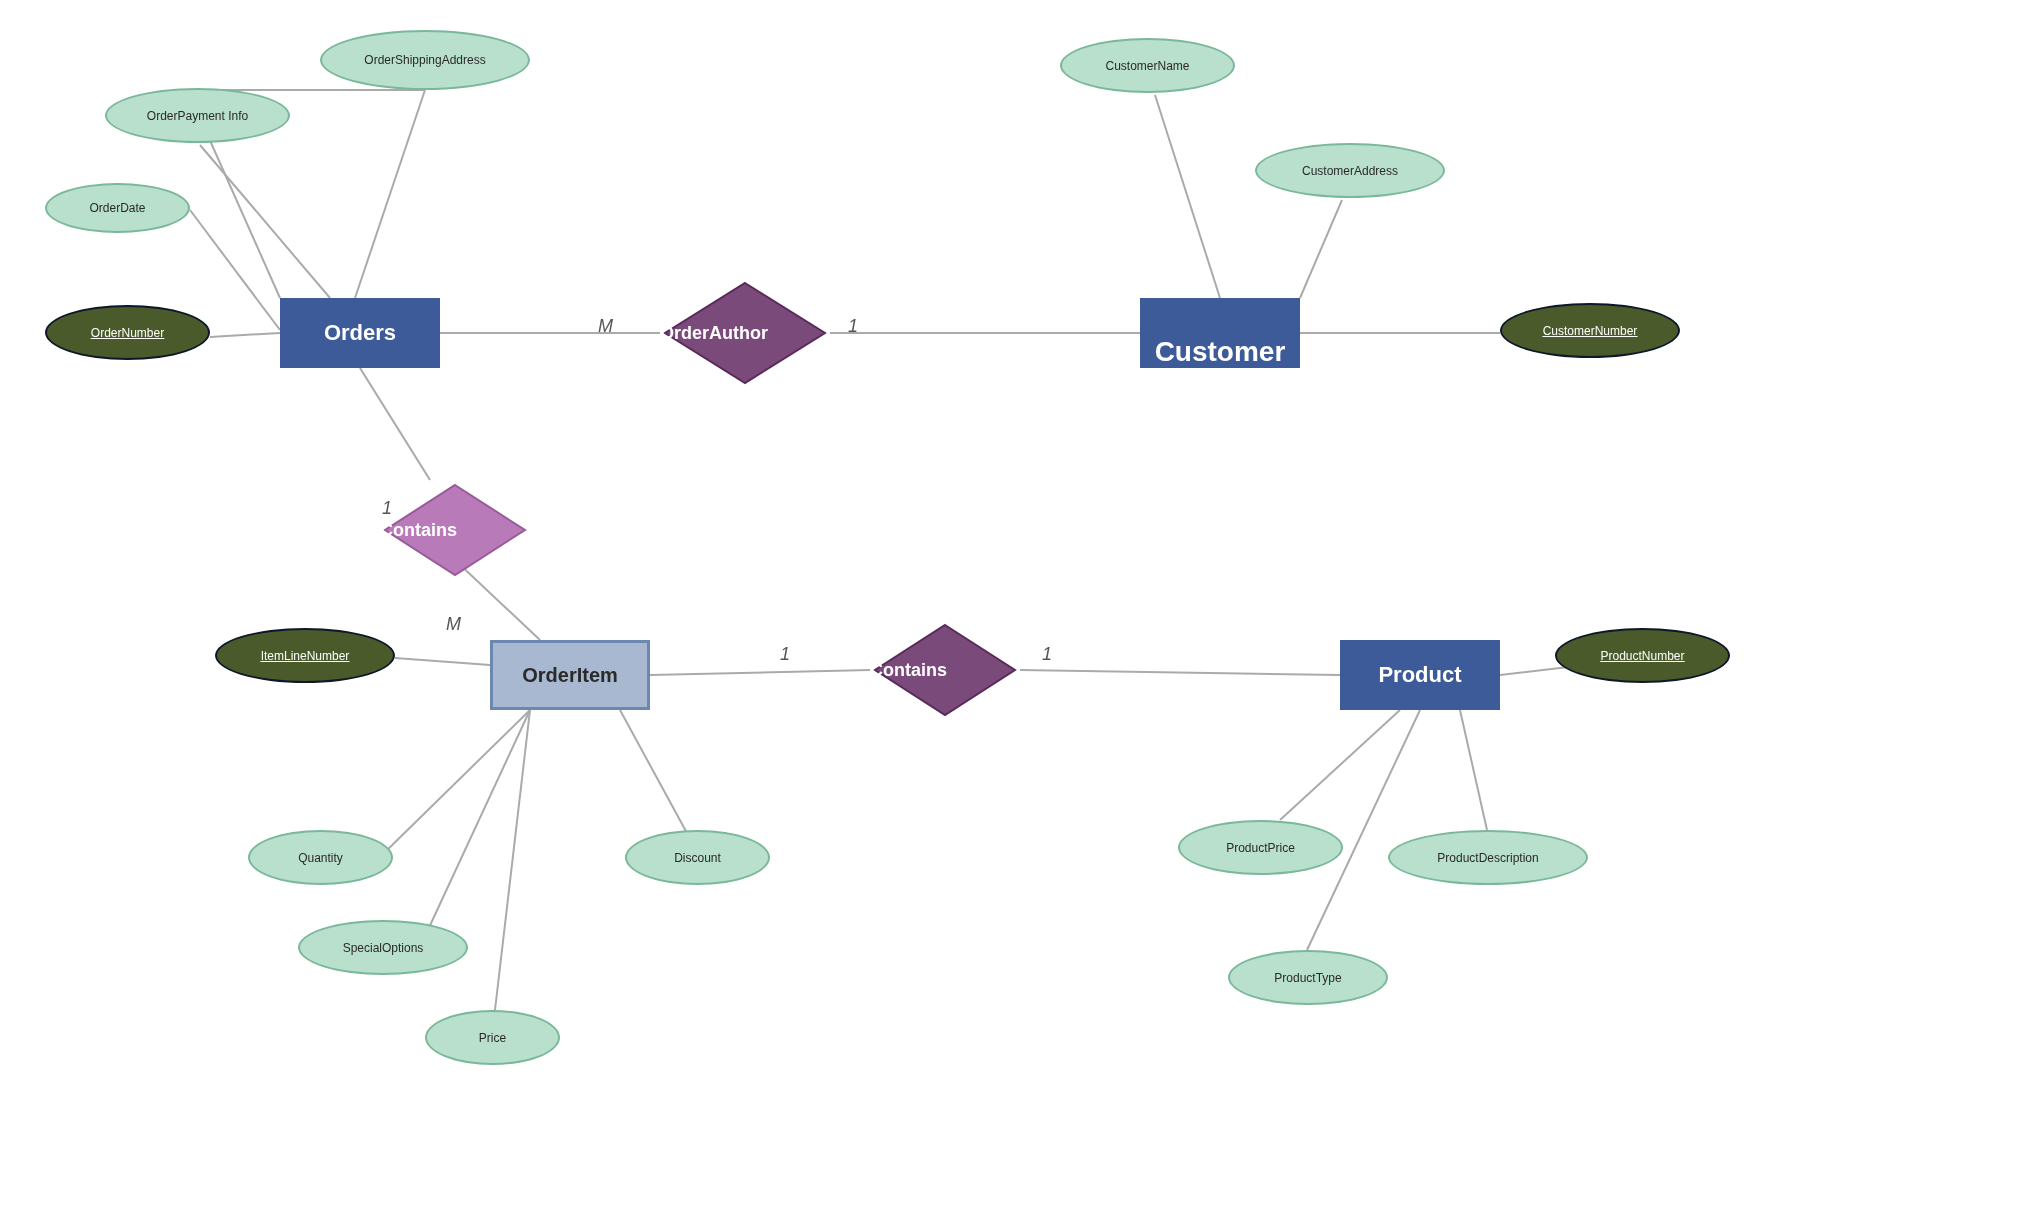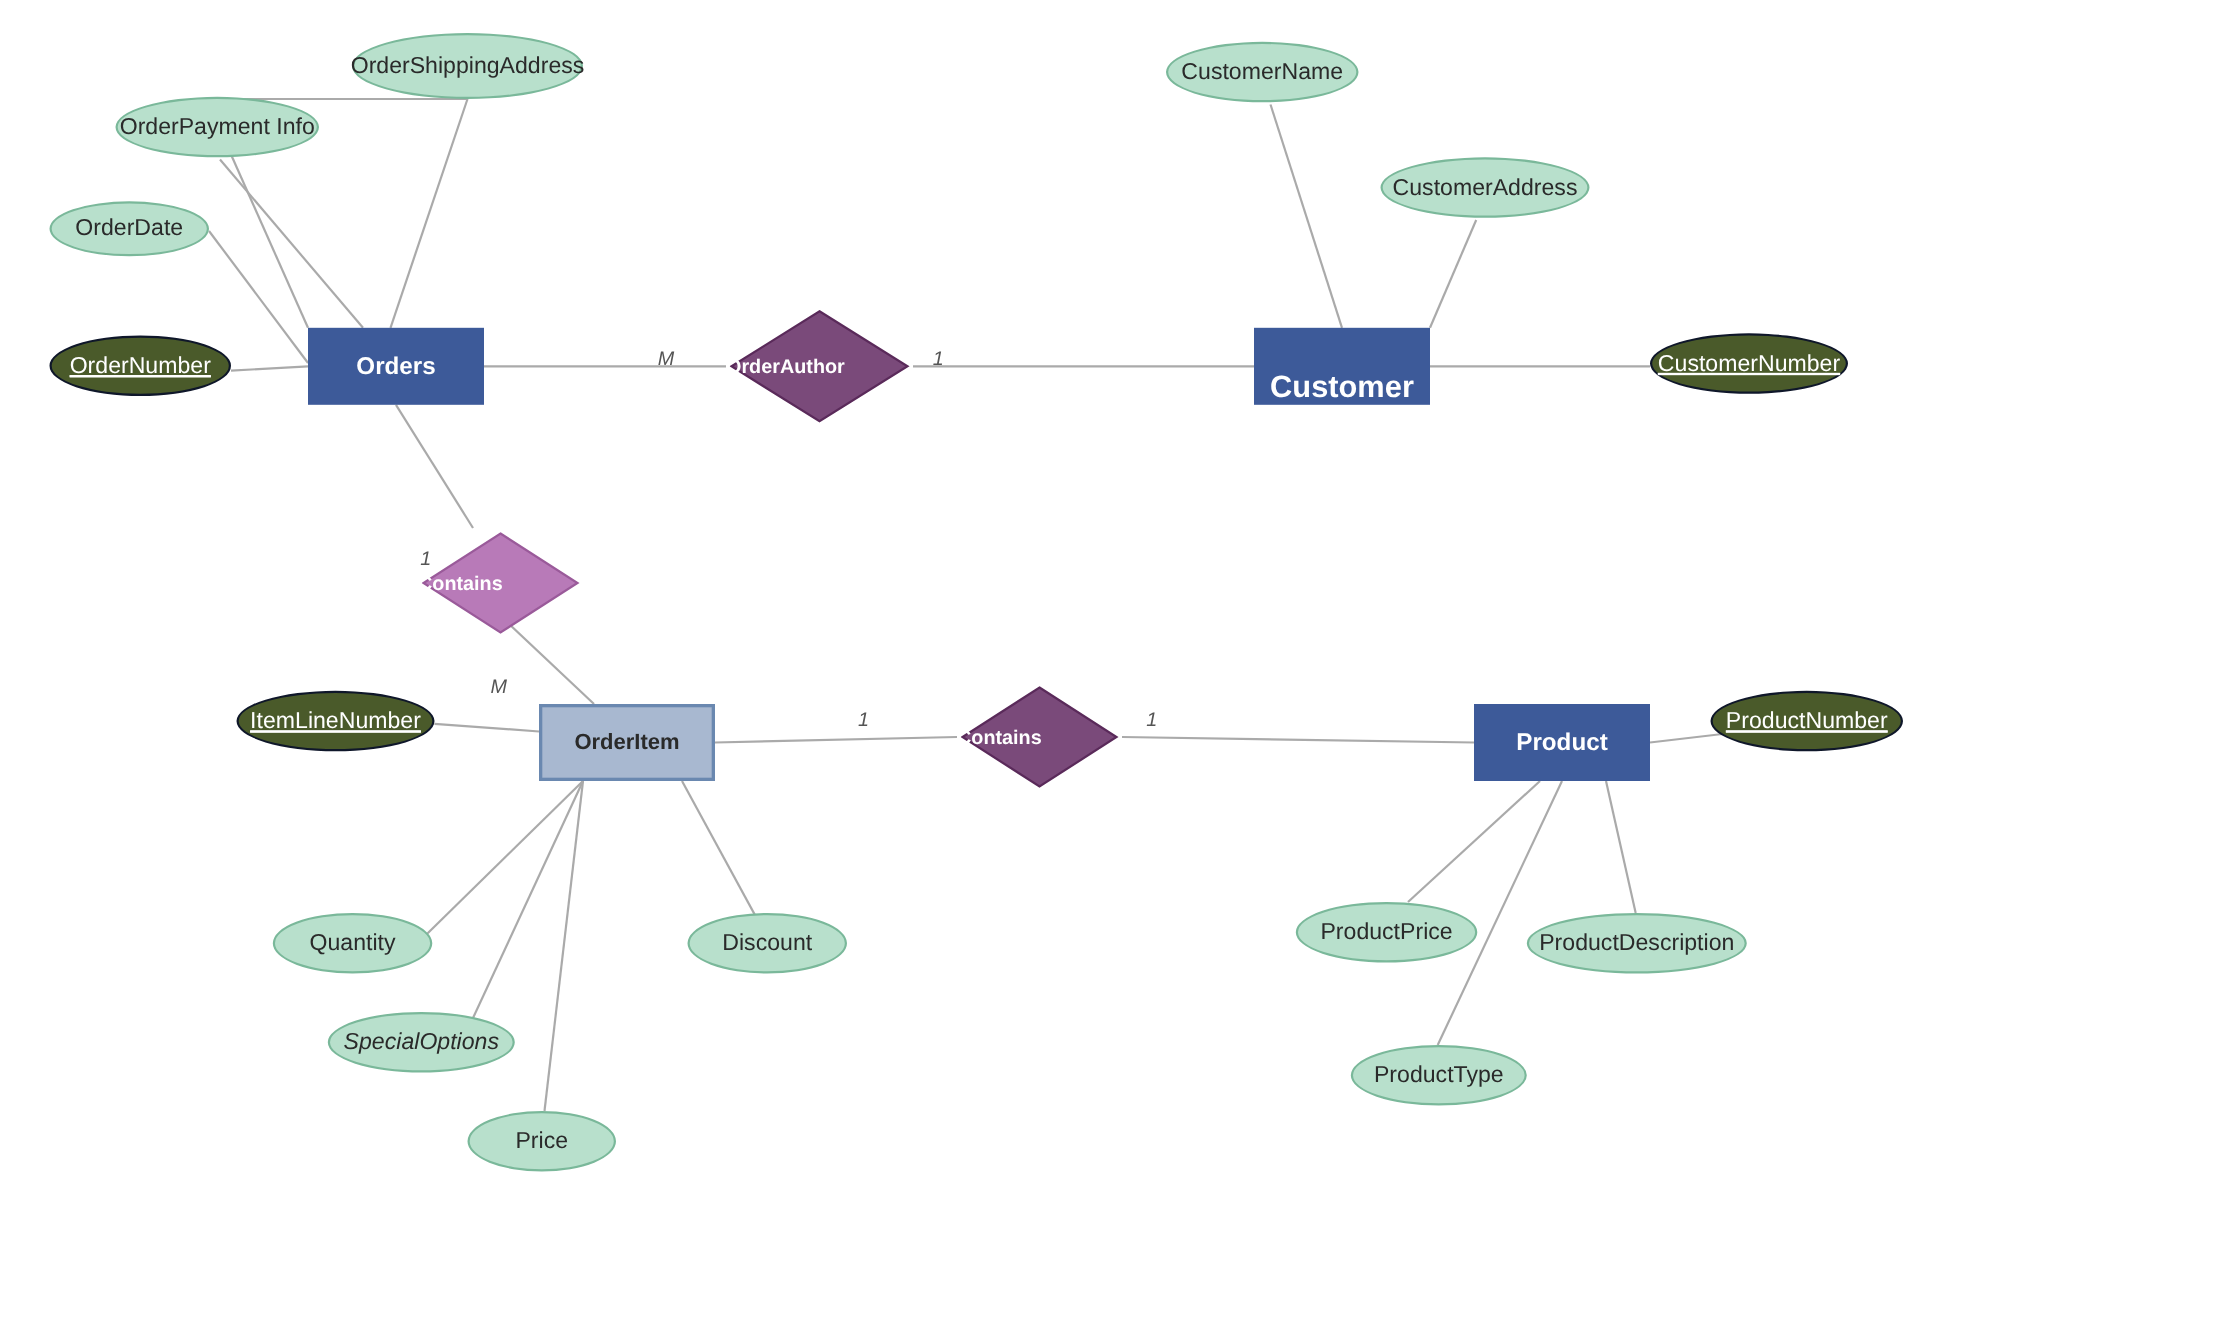--- a/index.html
+++ b/index.html
@@ -60,21 +60,21 @@
       font-size: 18px;
       text-align: center;
     }
     
     .attr-ellipse {
       position: absolute;
       display: flex;
       align-items: center;
       justify-content: center;
       text-align: left;
-      font-size: 21px;
+      font-size: 12px;
       color: #2a2a2a;
     }
     .attr-ellipse.normal {
       background: #b8e0cc;
       border: 2px solid #7ab89a;
       border-radius: 50%;
     }
     .attr-ellipse.key {
       background: #4a5a2a;
       border: 2px solid #0f172a;
@@ -211,21 +211,21 @@
   </div>
 
   <div class="attr-ellipse key" style="left:215px; top:628px; width:180px; height:55px;">
     <span style="text-decoration:underline;">ItemLineNumber</span>
   </div>
 
   <div class="attr-ellipse normal" style="left:248px; top:830px; width:145px; height:55px;">
     <span>Quantity</span>
   </div>
 
-  <div class="attr-ellipse normal" style="left:298px; top:920px; width:170px; height:55px;font-style:italic;">
+  <div class="attr-ellipse normal" style="left:298px; top:920px; width:170px; height:55px;">
     <span>SpecialOptions</span>
   </div>
 
   <div class="attr-ellipse normal" style="left:425px; top:1010px; width:135px; height:55px;">
     <span>Price</span>
   </div>
 
   <div class="attr-ellipse normal" style="left:625px; top:830px; width:145px; height:55px;">
     <span>Discount</span>
   </div>

